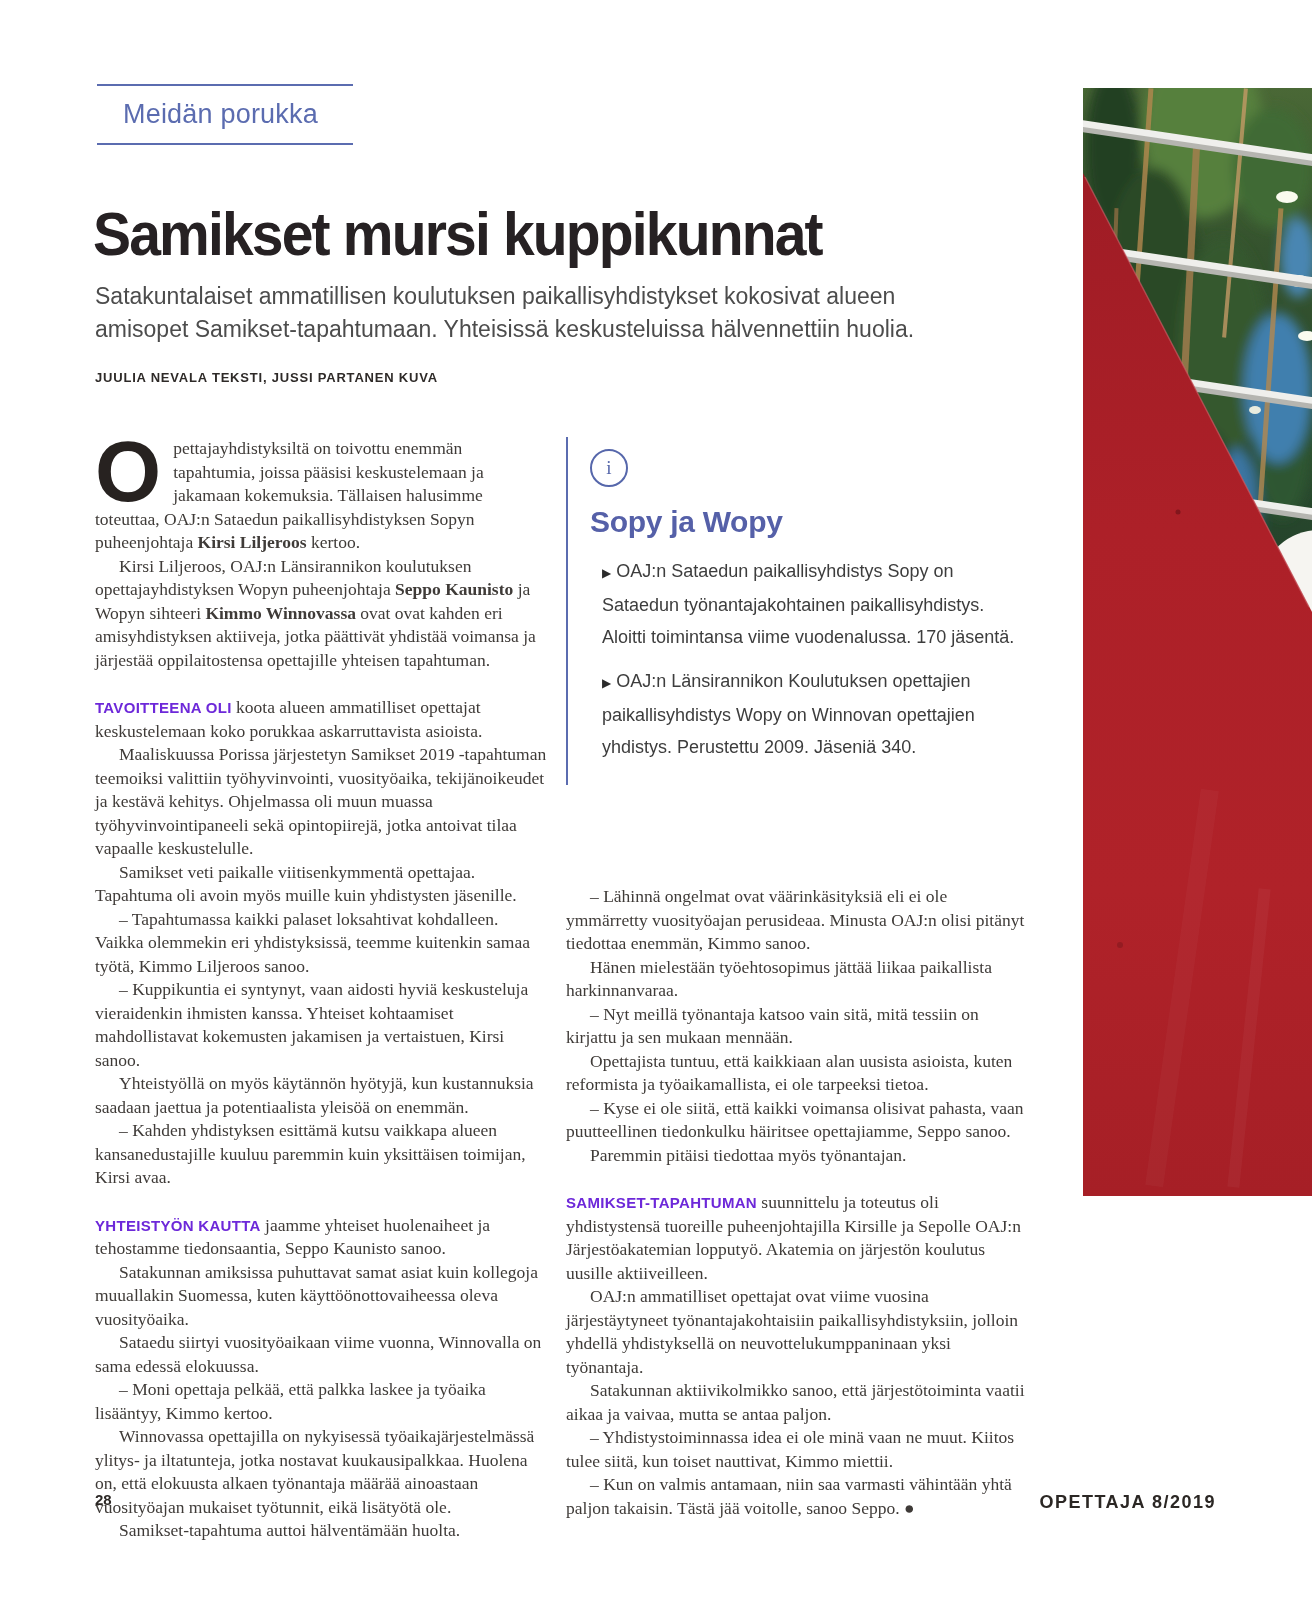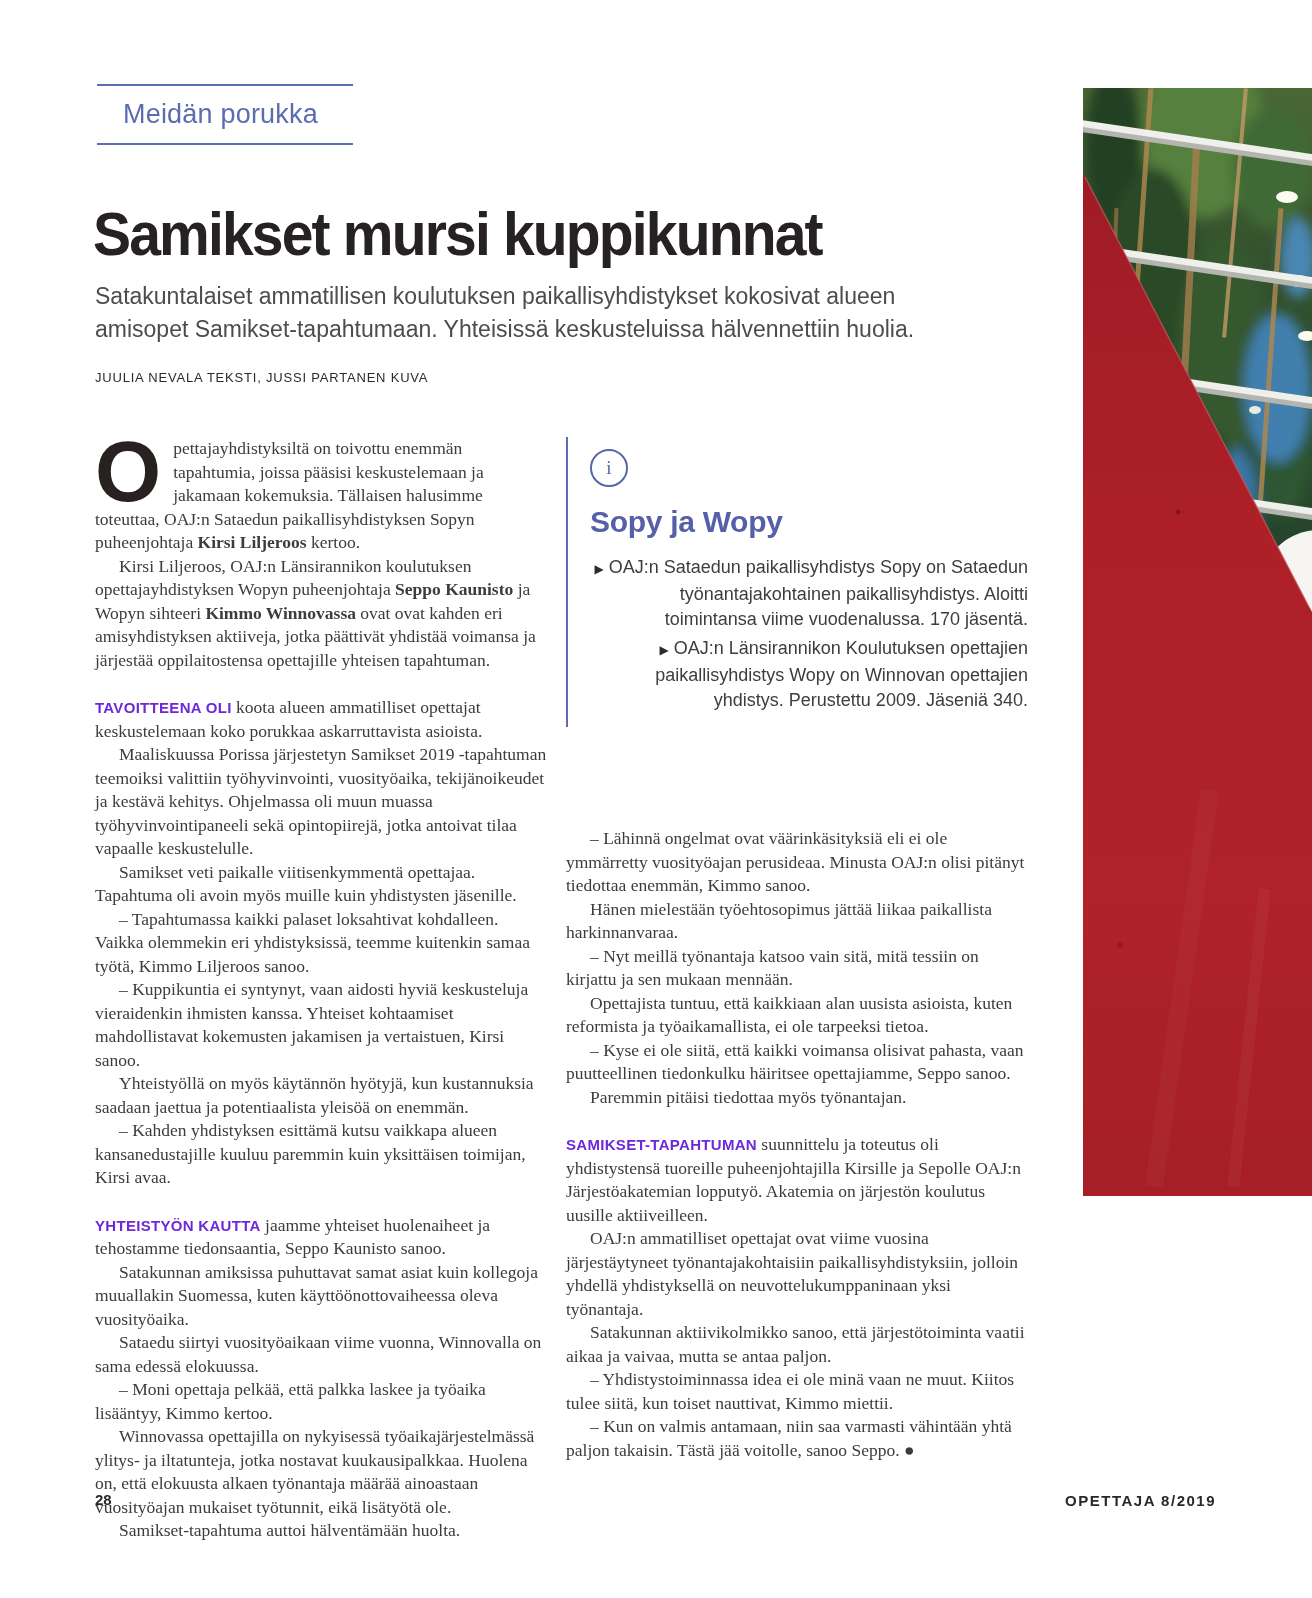--- a/index.html
+++ b/index.html
@@ -10,21 +10,21 @@
   .kicker-block{position:absolute;left:97px;top:84px;width:256px;}
   .kicker-rule{height:2px;background:#5b6cb0;}
   .kicker-text{font-size:27px;color:#5b6cb0;padding:13px 0 13px 26px;letter-spacing:.2px;}
 
   
   .headline{position:absolute;left:93px;top:203px;margin:0;font-size:62px;font-weight:bold;
             color:#262123;letter-spacing:-2px;white-space:nowrap;transform:scaleX(.92);
             transform-origin:left top;line-height:1;}
   .lede{position:absolute;left:95px;top:280px;width:830px;margin:0;font-size:23px;
         line-height:33px;color:#4c4c4c;}
-  .byline{position:absolute;left:95px;top:370px;font-size:13px;font-weight:normal;
+  .byline{position:absolute;left:95px;top:370px;font-size:13px;font-weight:bold;
           letter-spacing:.8px;color:#2e2a28;}
 
   
   .content{position:absolute;left:95px;top:437px;width:937px;}
   .col{position:absolute;top:0;}
   .col1{left:0;width:452px;}
   .col2{left:471px;width:466px;}
   .body-p{margin:0;font-family:"Liberation Serif",serif;font-size:17.5px;line-height:23.5px;
           color:#3f3b38;hyphens:auto;-webkit-hyphens:auto;}
   .body-p.indent{text-indent:24px;}
@@ -35,33 +35,33 @@
            font-size:85px;line-height:64px;margin:3px 12px 0 0;color:#272220;}
 
   
   .infobox{border-left:2px solid #5b6cb0;padding:12px 0 10px 22px;margin-bottom:0;}
   .info-icon{width:34px;height:34px;border:2.5px solid #5667ab;border-radius:50%;
              display:flex;align-items:center;justify-content:center;font-size:19px;
              color:#5667ab;font-family:"Liberation Serif",serif;}
   .info-title{margin:18px 0 0 0;font-size:30px;font-weight:bold;color:#5560a8;
               letter-spacing:-.3px;}
   .info-items{margin-top:16px;}
-  .info-item{margin:4px;font-size:18px;line-height:25px;color:#3d3d3d;text-align:right;}
+  .info-item{margin:12px;font-size:18px;line-height:32px;color:#3d3d3d;}
   .tri{font-size:12px;color:#2b2b2b;}
   .col2 .bodytext{margin-top:100px;}
 
   
   .photo{position:absolute;left:1083px;top:88px;width:229px;height:1108px;margin:0;
          overflow:hidden;}
   .photo svg{display:block;}
 
   
   .page-number{position:absolute;left:95px;top:1491px;font-size:15px;font-weight:bold;
                color:#2b2724;}
-  .magazine-credit{position:absolute;right:96px;top:1492px;font-size:15px;font-weight:bold;
+  .magazine-credit{position:absolute;right:96px;top:1492px;font-size:18px;font-weight:bold;
                    letter-spacing:1.5px;color:#2b2724;}
 </style>
 </head>
 <body>
 
 <div class="page">
 
   <div class="kicker-block">
     <div class="kicker-rule"></div>
     <div class="kicker-text">Meidän porukka</div>

